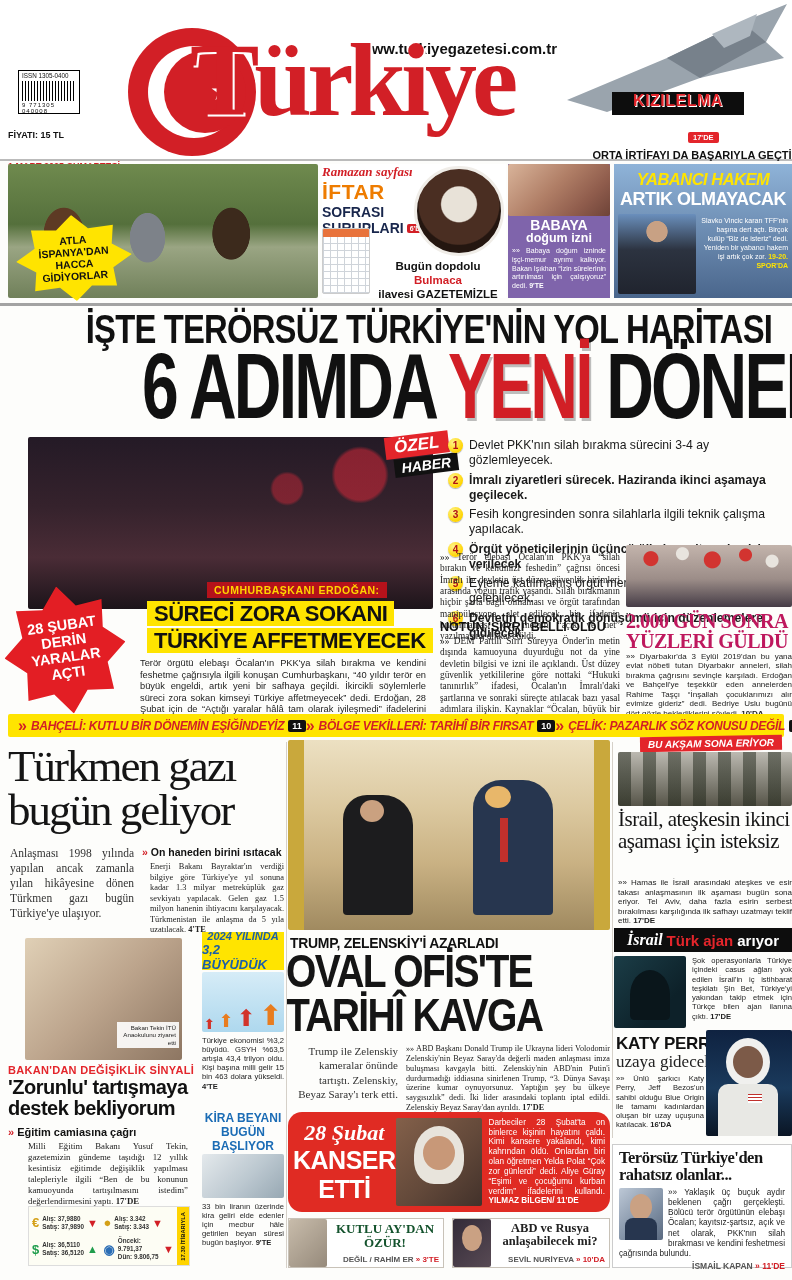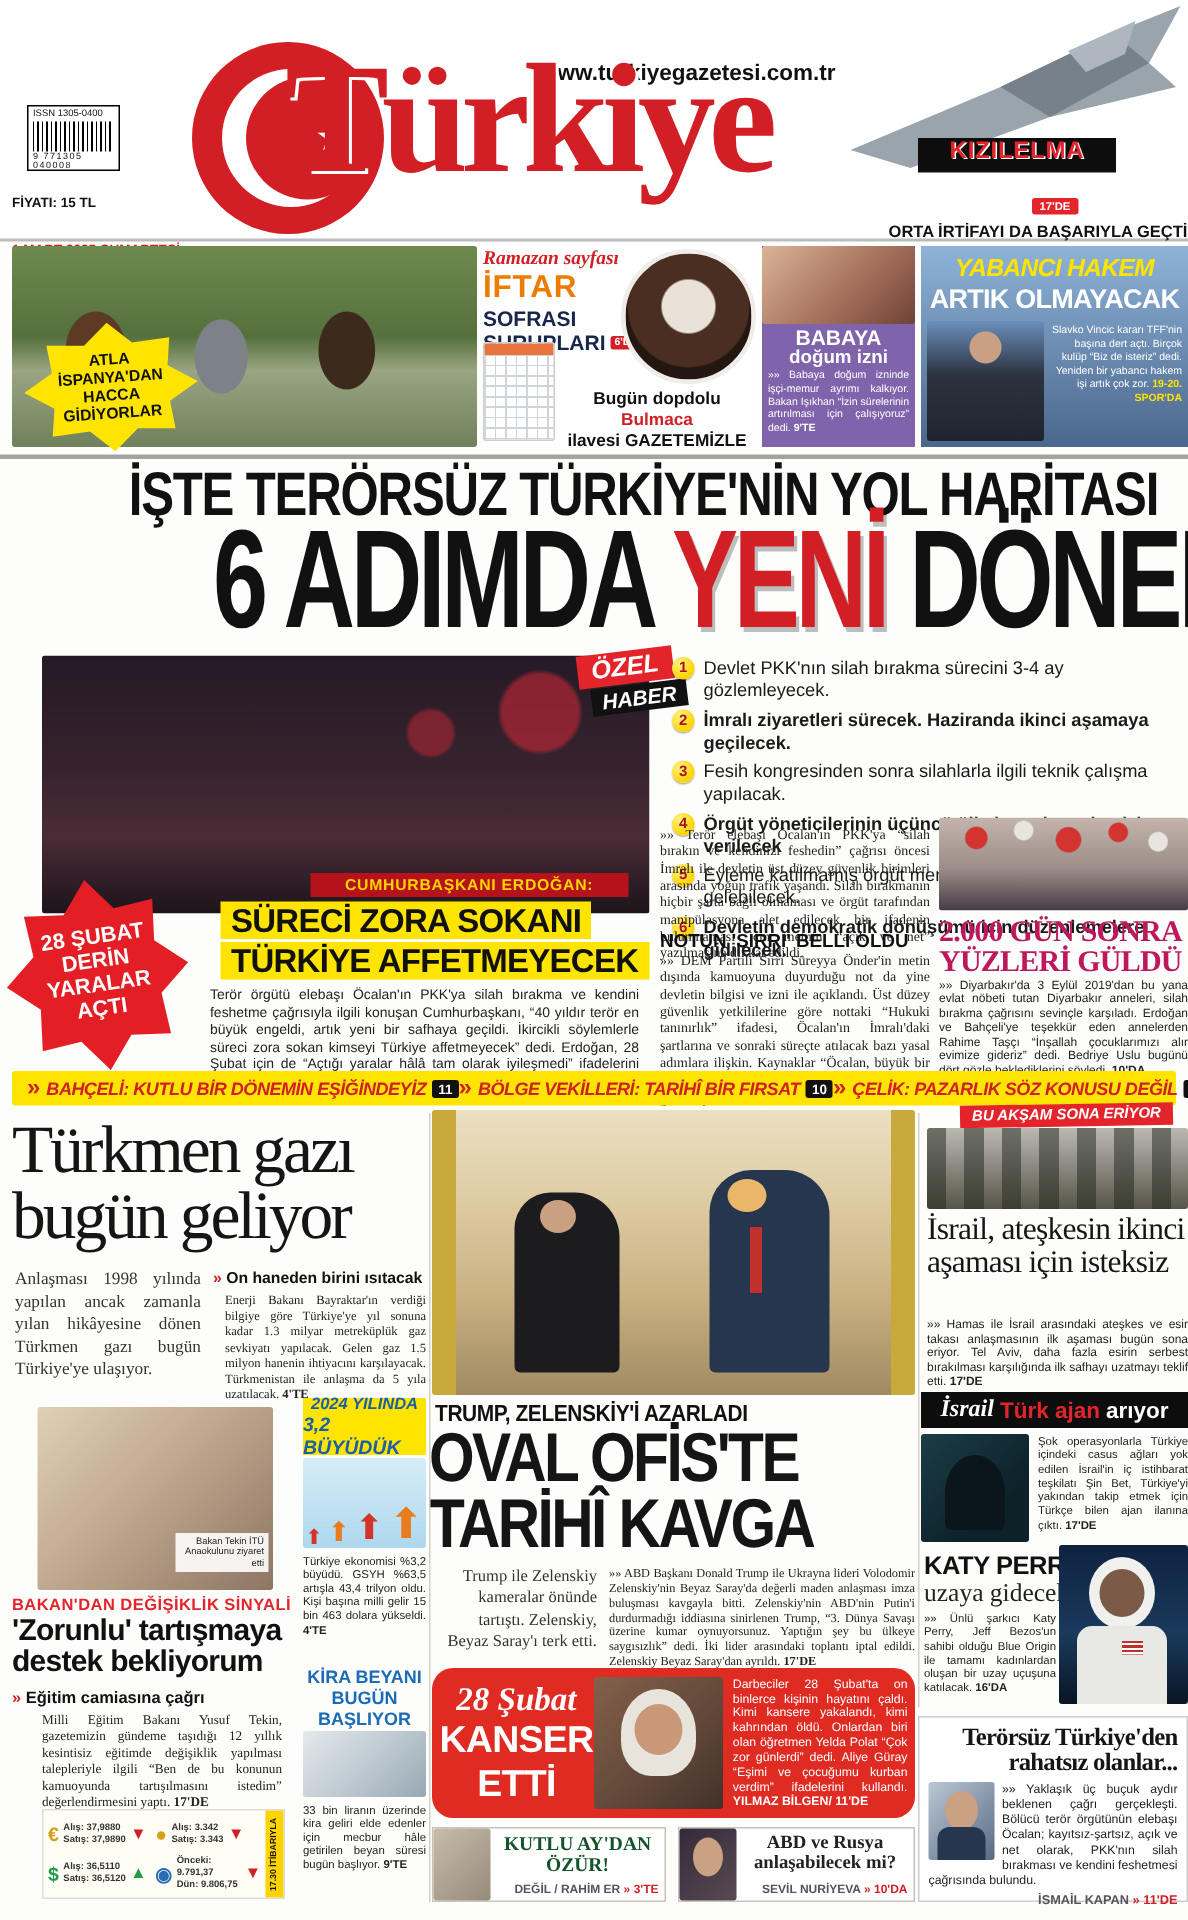--- a/index.html
+++ b/index.html
@@ -205,21 +205,21 @@
   <div class="abs serif" style="left:626px;top:611px;width:166px;font-size:20px;font-weight:bold;line-height:1.0;letter-spacing:-.5px;color:#be185d;">2.000 GÜN SONRA YÜZLERİ GÜLDÜ</div>
   <div class="abs justify" style="left:626px;top:652px;width:166px;font-size:8px;line-height:1.18;color:#222;">
     <span>»» Diyarbakır'da 3 Eylül 2019'dan bu yana evlat nöbeti tutan Diyarbakır anneleri, silah bırakma çağrısını sevinçle karşıladı. Erdoğan ve Bahçeli'ye teşekkür eden annelerden Rahime Taşçı “İnşallah çocuklarımızı alır evimize gideriz” dedi. Bedriye Uslu bugünü dört gözle beklediklerini söyledi.</span>
     <b>10'DA</b>
   </div>
 
   <div class="abs star16" style="left:4px;top:586px;width:122px;height:128px;background:#e31e24;transform:rotate(-8deg);display:flex;align-items:center;justify-content:center;">
     <span style="display:block;width:78px;text-align:center;color:#fff;font-weight:bold;font-size:14.5px;line-height:1.1;">28 ŞUBAT DERİN YARALAR AÇTI</span>
   </div>
 
-  <div class="abs" style="left:207px;top:582px;background:#b5121b;color:#ffd400;font-weight:bold;font-size:10.5px;padding:2px 23px;letter-spacing:.5px;">CUMHURBAŞKANI ERDOĞAN:</div>
+  <div class="abs" style="left:207px;top:582px;background:#b5121b;color:#ffd400;font-weight:bold;font-size:10.5px;padding:2px 7px;letter-spacing:.5px;">CUMHURBAŞKANI ERDOĞAN:</div>
   <div class="abs" style="left:147px;top:601px;background:#ffe400;color:#111;font-weight:bold;font-size:22px;letter-spacing:-.5px;padding:0 7px;line-height:1.15;">SÜRECİ ZORA SOKANI</div>
   <div class="abs" style="left:147px;top:628px;background:#ffe400;color:#111;font-weight:bold;font-size:22px;letter-spacing:-.5px;padding:0 7px;line-height:1.15;">TÜRKİYE AFFETMEYECEK</div>
   <div class="abs justify" style="left:140px;top:658px;width:286px;font-size:9.3px;line-height:1.25;color:#222;">
     <span>Terör örgütü elebaşı Öcalan'ın PKK'ya silah bırakma ve kendini feshetme çağrısıyla ilgili konuşan Cumhurbaşkanı, “40 yıldır terör en büyük engeldi, artık yeni bir safhaya geçildi. İkircikli söylemlerle süreci zora sokan kimseyi Türkiye affetmeyecek” dedi. Erdoğan, 28 Şubat için de “Açtığı yaralar hâlâ tam olarak iyileşmedi” ifadelerini kullandı.</span>
     <b>11'DE</b>
   </div>
 
   <div class="abs" style="left:8px;top:714px;width:776px;height:23px;background:#ffe400;border-radius:2px;display:flex;align-items:center;justify-content:space-between;padding:0 10px;">
     <div class="tk">
         <span class="tk-arr">»</span>
@@ -415,21 +415,21 @@
     <b>16'DA</b>
   </div>
   <div class="ph ph-katy" style="left:706px;top:1030px;width:86px;height:106px;">
     <div class="abs" style="left:20px;top:8px;width:44px;height:48px;background:#f0f0ee;border-radius:50%;"></div>
     <div class="abs" style="left:27px;top:16px;width:30px;height:32px;background:#7c5a48;border-radius:50%;"></div>
     <div class="abs" style="left:12px;top:54px;width:60px;height:52px;background:#e8e8e4;border-radius:10px 10px 0 0;"></div>
     <div class="abs" style="left:42px;top:64px;width:14px;height:9px;background:repeating-linear-gradient(180deg,#c0302c 0 1.5px,#fff 1.5px 3px);"></div>
   </div>
 
   <div class="abs" style="left:612px;top:1144px;width:180px;height:124px;border:1px solid #ccc;background:#fff;padding:4px 6px;">
-    <div class="serif" style="text-align:right;font-size:16.5px;font-weight:bold;line-height:1.05;letter-spacing:-.5px;color:#151515;">Terörsüz Türkiye'den rahatsız olanlar...</div>
+    <div class="serif" style="text-align:left;font-size:16.5px;font-weight:bold;line-height:1.05;letter-spacing:-.5px;color:#151515;">Terörsüz Türkiye'den rahatsız olanlar...</div>
     <div class="ph ph-kapan" style="position:relative;float:left;width:44px;height:52px;margin:4px 5px 0 0;">
       <div class="abs" style="left:11px;top:6px;width:22px;height:26px;background:#caa183;border-radius:50%;"></div>
       <div class="abs" style="left:6px;top:30px;width:32px;height:22px;background:#27364f;border-radius:8px 8px 0 0;"></div>
     </div>
     <div class="justify" style="font-size:8.2px;line-height:1.25;color:#222;padding-top:4px;">»» Yaklaşık üç buçuk aydır beklenen çağrı gerçekleşti. Bölücü terör örgütünün elebaşı Öcalan; kayıtsız-şartsız, açık ve net olarak, PKK'nın silah bırakması ve kendini feshetmesi çağrısında bulundu.</div>
     <div style="text-align:right;font-size:8.5px;font-weight:bold;color:#555;margin-top:2px;">
       <span>İSMAİL KAPAN</span>
       <span class="redq">»</span>
       <span class="redq">11'DE</span>
     </div>

